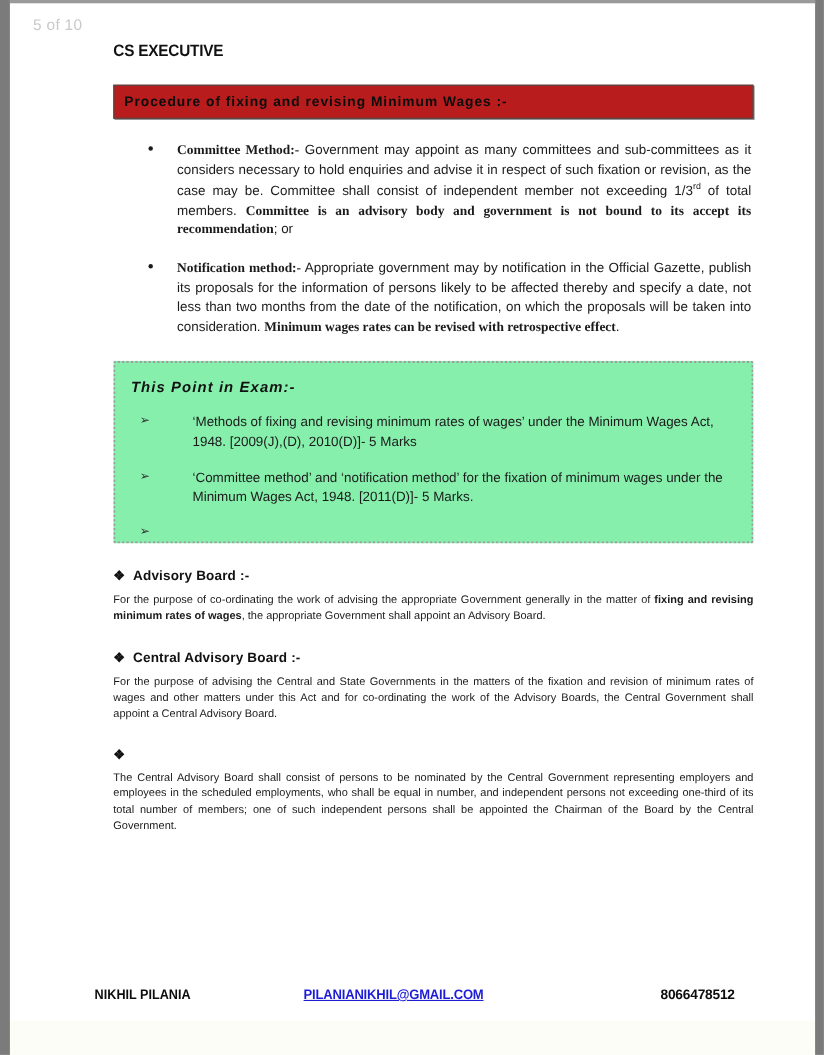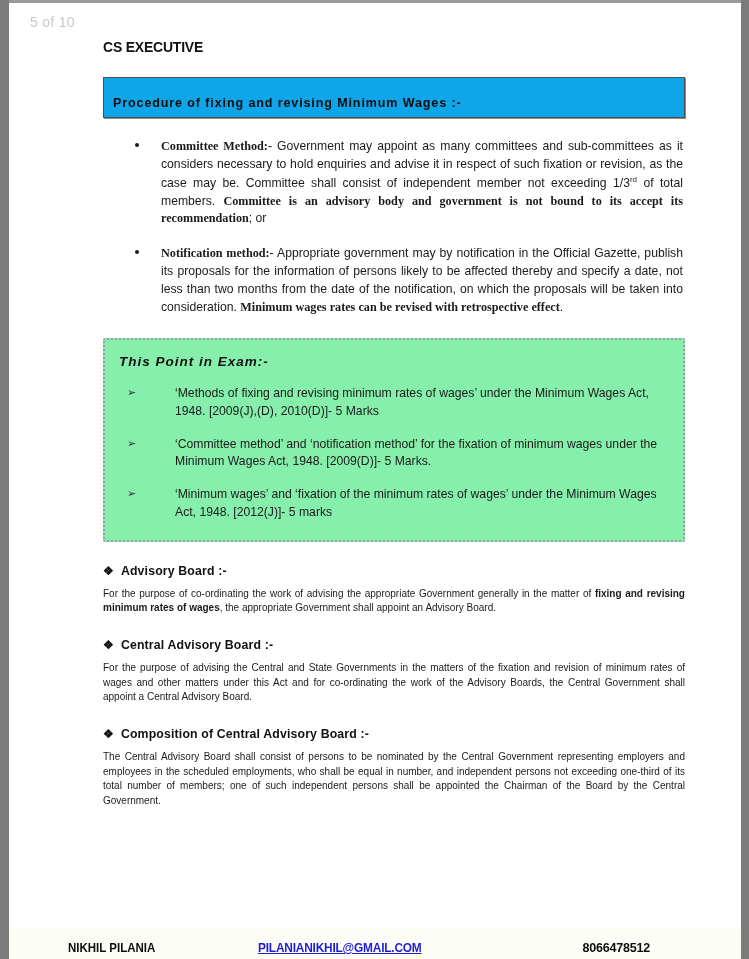--- a/index.html
+++ b/index.html
@@ -79,22 +79,22 @@
     letter-spacing: -0.2px;
     margin: 0 0 22px 0;
     font-family: "Liberation Sans", sans-serif;
     transform: scaleX(0.93);
     transform-origin: left center;
   }
 
   
   .heading-bar {
     border: 1.5px solid #4d4d4d;
-    background: #0ea5e9;
-    padding: 15px 9px 6px 9px;
+    background: #b91c1c;
+    padding: 5px 9px 6px 9px;
     margin-bottom: 20px;
     box-shadow: 1px 1px 0 #8c8c8c;
   }
   .heading-bar-text {
     font-size: 12.5px;
     font-weight: bold;
     color: #0d0d0d;
     letter-spacing: 0.9px;
     font-family: "Liberation Sans", sans-serif;
   }
@@ -181,29 +181,28 @@
     font-size: 10px;
     line-height: 1.47;
     color: #1a1a1a;
     text-align: justify;
   }
   .section-body b { font-weight: bold; }
 
   
   .footer {
     position: absolute;
-    left: 68px;
+    left: 86px;
     top: 897px;
     width: 582px;
     display: flex;
     align-items: center;
     font-size: 12.5px;
     font-weight: bold;
     color: #0d0d0d;
-    margin-top: 44px;
   }
   .footer-name {
     transform: scaleX(0.92);
     transform-origin: left center;
     white-space: nowrap;
   }
   .footer-email {
     color: #1d1dd6;
     text-decoration: underline;
     margin-left: 95px;
@@ -256,26 +255,25 @@
   <div class="exam-box">
     <div class="exam-title">This Point in Exam:-</div>
 
     <div class="exam-item">
       <span class="exam-arrow">➢</span>
       <span>‘Methods of fixing and revising minimum rates of wages’ under the Minimum Wages Act, 1948. [2009(J),(D), 2010(D)]- 5 Marks</span>
     </div>
 
     <div class="exam-item">
       <span class="exam-arrow">➢</span>
-      <span>‘Committee method’ and ‘notification method’ for the fixation of minimum wages under the Minimum Wages Act, 1948. [2009(D)]- 5 Marks.</span>
+      <span>‘Committee method’ and ‘notification method’ for the fixation of minimum wages under the Minimum Wages Act, 1948. [2011(D)]- 5 Marks.</span>
     </div>
 
     <div class="exam-item">
       <span class="exam-arrow">➢</span>
-      <span>‘Minimum wages’ and ‘fixation of the minimum rates of wages’ under the Minimum Wages Act, 1948. [2012(J)]- 5 marks</span>
     </div>
   </div>
 
   <div class="section">
     <div class="section-head">
       <span class="diamond-icon">❖</span>
       <span>Advisory Board :-</span>
     </div>
     <div class="section-body"><span>For the purpose of co-ordinating the work of advising the appropriate Government generally in the matter of </span><b>fixing and revising minimum rates of wages</b><span>, the appropriate Government shall appoint an Advisory Board.</span></div>
   </div>
@@ -284,21 +282,20 @@
     <div class="section-head">
       <span class="diamond-icon">❖</span>
       <span>Central Advisory Board :-</span>
     </div>
     <div class="section-body">For the purpose of advising the Central and State Governments in the matters of the fixation and revision of minimum rates of wages and other matters under this Act and for co-ordinating the work of the Advisory Boards, the Central Government shall appoint a Central Advisory Board.</div>
   </div>
 
   <div class="section">
     <div class="section-head">
       <span class="diamond-icon">❖</span>
-      <span>Composition of Central Advisory Board :-</span>
     </div>
     <div class="section-body">The Central Advisory Board shall consist of persons to be nominated by the Central Government representing employers and employees in the scheduled employments, who shall be equal in number, and independent persons not exceeding one-third of its total number of members; one of such independent persons shall be appointed the Chairman of the Board by the Central Government.</div>
   </div>
 
 </div>
 
 <div class="footer">
   <span class="footer-name">NIKHIL PILANIA</span>
   <span class="footer-email">PILANIANIKHIL@GMAIL.COM</span>
   <span class="footer-phone">8066478512</span>

